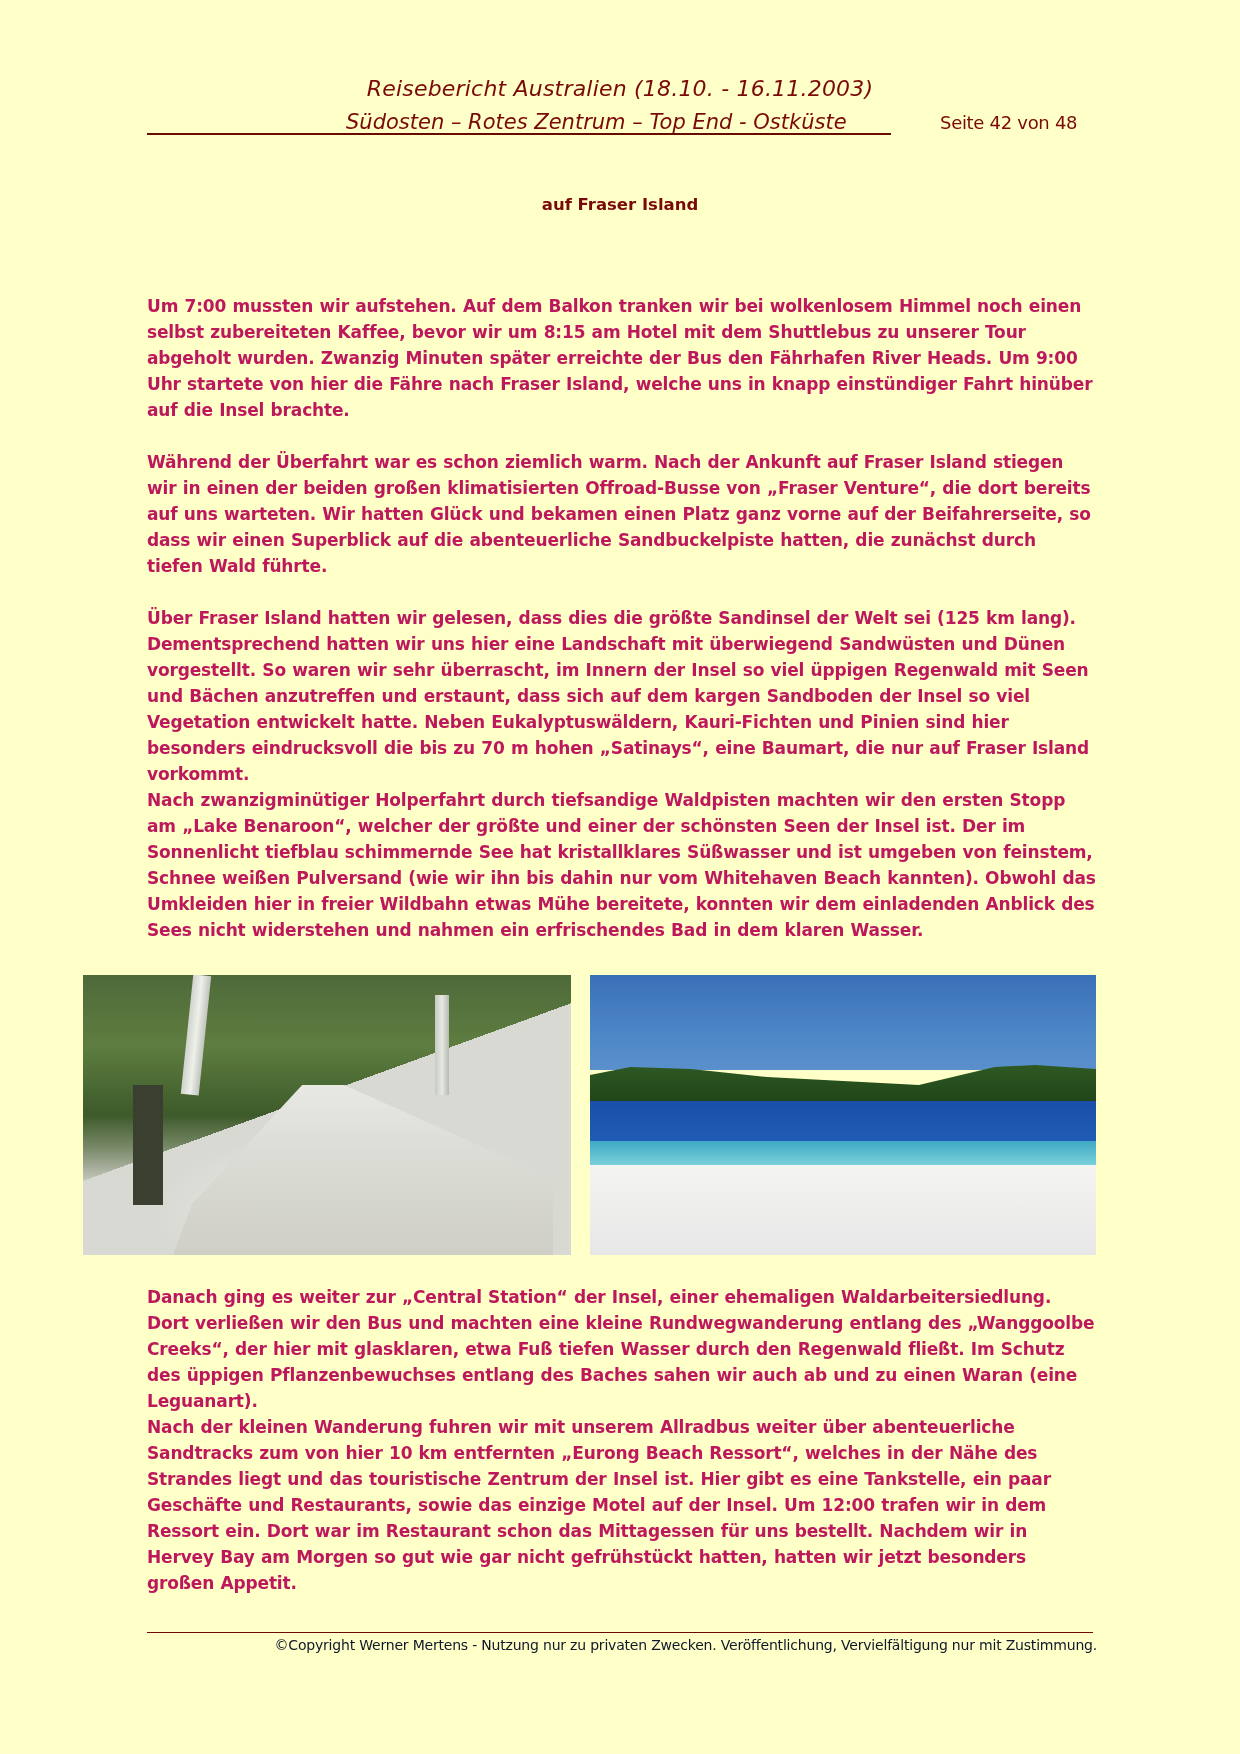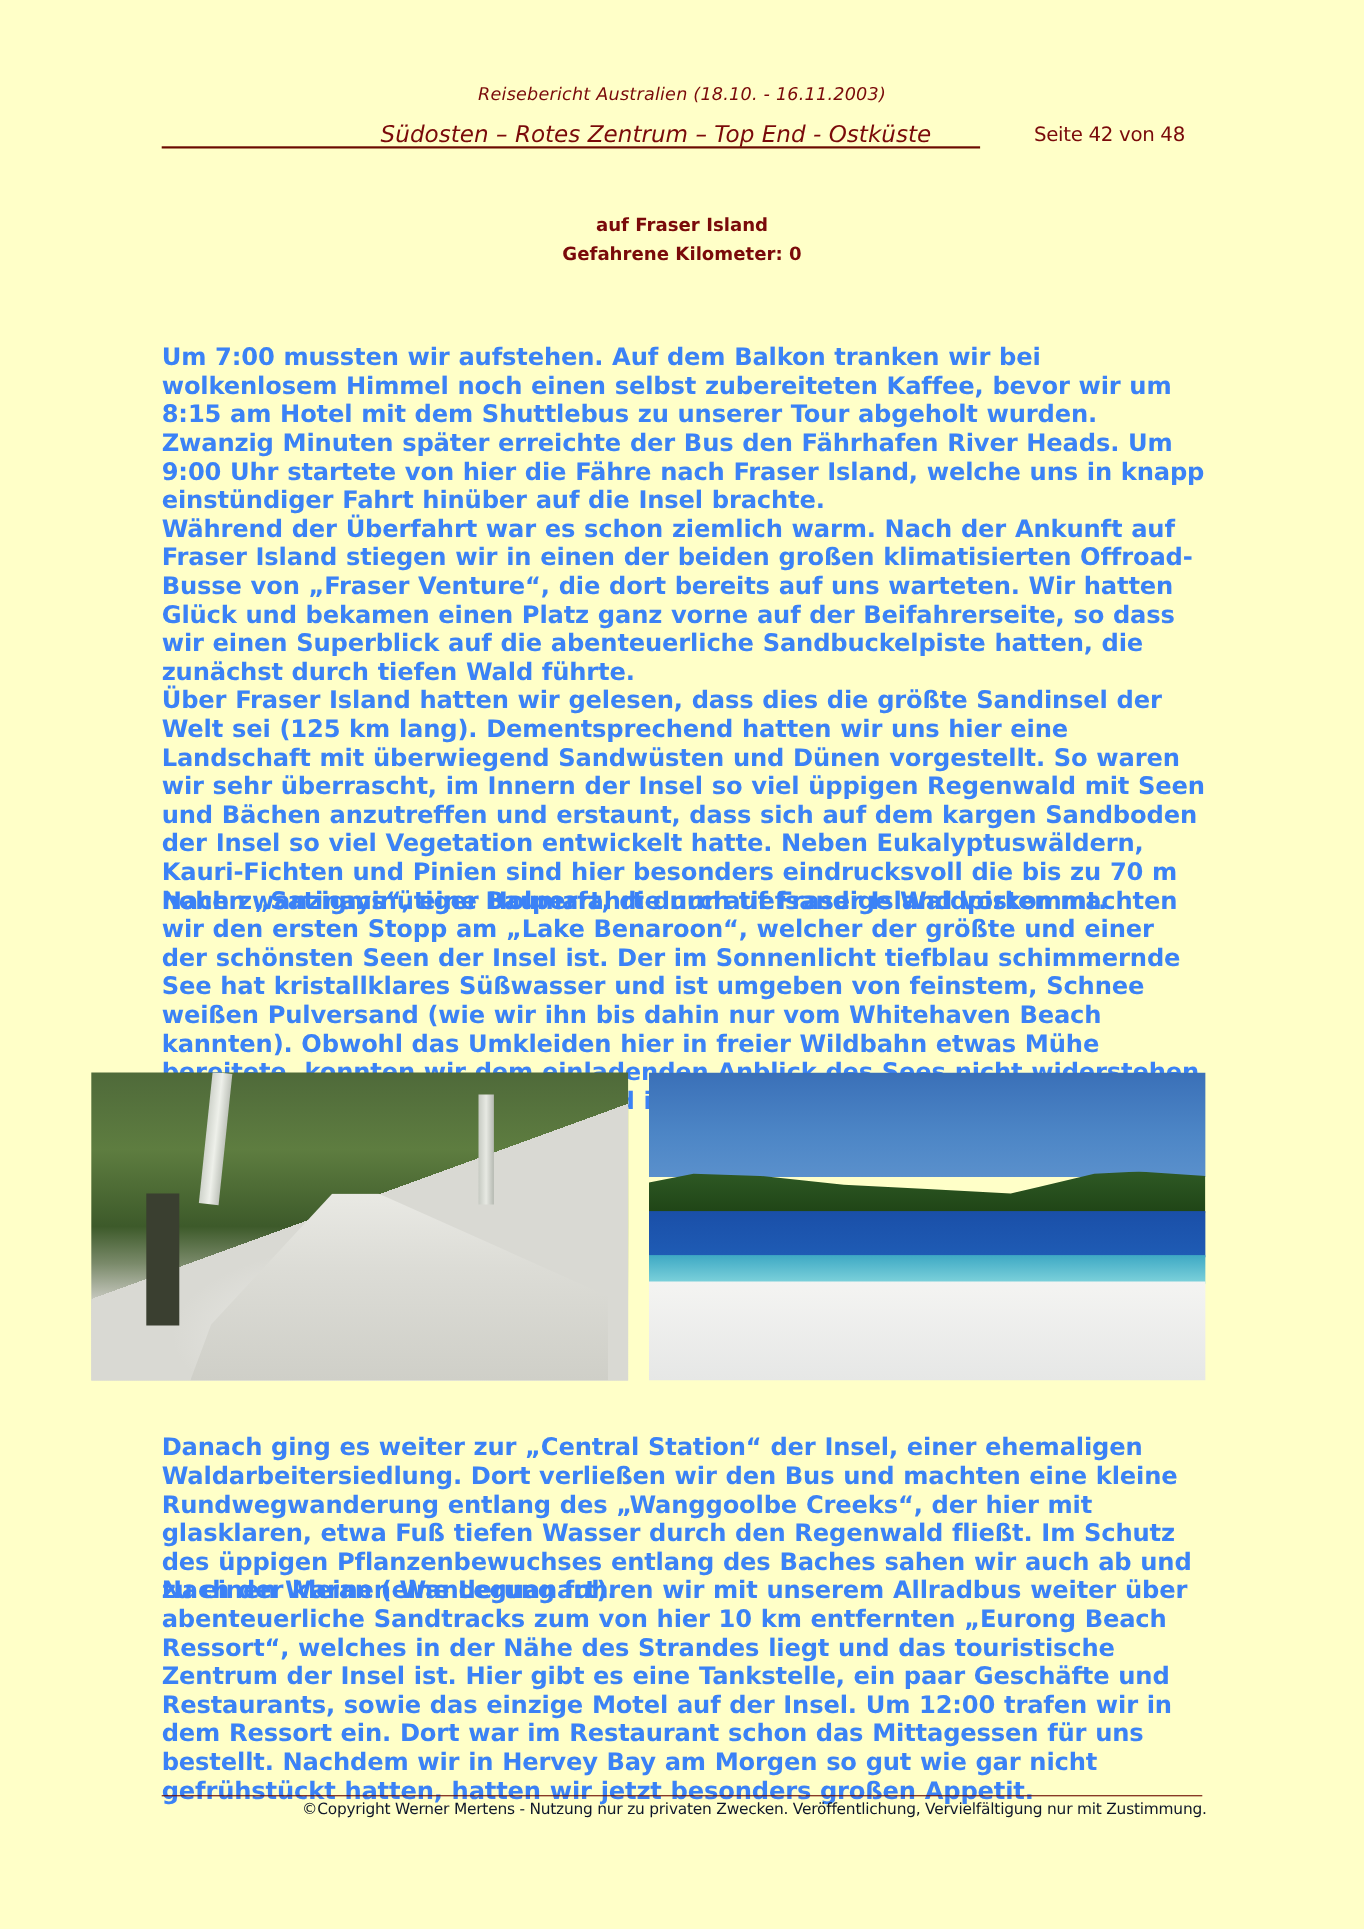--- a/index.html
+++ b/index.html
@@ -11,21 +11,21 @@
     overflow: hidden;
     font-family: "DejaVu Sans", sans-serif;
     color: #7a0a0a;
   }
   .header-title {
     position: absolute;
     left: 0; width: 1240px;
     top: 76px;
     text-align: center;
     font-style: italic;
-    font-size: 16px;
+    font-size: 22px;
     color: #7a0a0a;
     letter-spacing: 0.2px;
   }
   .header-sub {
     position: absolute;
     left: 346px;
     top: 110px;
     font-style: italic;
     font-size: 21px;
     color: #7a0a0a;
@@ -56,27 +56,26 @@
     font-size: 16.5px;
     line-height: 26px;
     font-weight: bold;
     color: #7a0a0a;
   }
   .day-heading div { white-space: nowrap; }
   .para {
     position: absolute;
     left: 147px;
     width: 950px;
-    font-size: 22px;
+    font-size: 17px;
     line-height: 26px;
     font-weight: bold;
-    color: #3b82f6;
+    color: #be185d;
     letter-spacing: -0.15px;
     word-spacing: 0.5px;
-    margin-top: 20px;
   }
   .photo {
     position: absolute;
     top: 975px;
     height: 280px;
     overflow: hidden;
   }
   .photo-forest {
     left: 83px;
     width: 488px;
@@ -153,21 +152,20 @@
 </head>
 <body>
 
 <div class="header-title">Reisebericht Australien (18.10.  - 16.11.2003)</div>
 <div class="header-sub">Südosten – Rotes Zentrum – Top End - Ostküste</div>
 <div class="header-page">Seite 42 von 48</div>
 <div class="header-rule"></div>
 
 <div class="day-heading">
   <div>auf Fraser Island</div>
-  <div>Gefahrene Kilometer: 0</div>
 </div>
 
 <div class="para" style="top:293px;">Um 7:00 mussten wir aufstehen. Auf dem Balkon tranken wir bei wolkenlosem Himmel noch einen selbst zubereiteten Kaffee, bevor wir um 8:15 am Hotel mit dem Shuttlebus zu unserer Tour abgeholt wurden. Zwanzig Minuten später erreichte der Bus den Fährhafen River Heads. Um 9:00 Uhr startete von hier die Fähre nach Fraser Island, welche uns in knapp einstündiger Fahrt hinüber auf die Insel brachte.</div>
 <div class="para" style="top:449px;">Während der Überfahrt war es schon ziemlich warm. Nach der Ankunft auf Fraser Island stiegen wir in einen der beiden großen klimatisierten Offroad-Busse von „Fraser Venture“, die dort bereits auf uns warteten. Wir hatten Glück und bekamen einen Platz ganz vorne auf der Beifahrerseite, so dass wir einen Superblick auf die abenteuerliche Sandbuckelpiste hatten, die zunächst durch tiefen Wald führte.</div>
 <div class="para" style="top:605px;">Über Fraser Island hatten wir gelesen, dass dies die größte Sandinsel der Welt sei (125 km lang). Dementsprechend hatten wir uns hier eine Landschaft mit überwiegend Sandwüsten und Dünen vorgestellt. So waren wir sehr überrascht, im Innern der Insel so viel üppigen Regenwald mit Seen und Bächen anzutreffen und erstaunt, dass sich auf dem kargen Sandboden der Insel so viel Vegetation entwickelt hatte. Neben Eukalyptuswäldern, Kauri-Fichten und Pinien sind hier besonders eindrucksvoll die bis zu 70 m hohen „Satinays“, eine Baumart, die nur auf Fraser Island vorkommt.</div>
 <div class="para" style="top:787px;">Nach zwanzigminütiger Holperfahrt durch tiefsandige Waldpisten machten wir den ersten Stopp am „Lake Benaroon“, welcher der größte und einer der schönsten Seen der Insel ist. Der im Sonnenlicht tiefblau schimmernde See hat kristallklares Süßwasser und ist umgeben von feinstem, Schnee weißen Pulversand (wie wir ihn bis dahin nur vom Whitehaven Beach kannten). Obwohl das Umkleiden hier in freier Wildbahn etwas Mühe bereitete, konnten wir dem einladenden Anblick des Sees nicht widerstehen und nahmen ein erfrischendes Bad in dem klaren Wasser.</div>
 
 <div class="photo photo-forest">
   <div class="road"></div>
   <div class="trunk1"></div>

